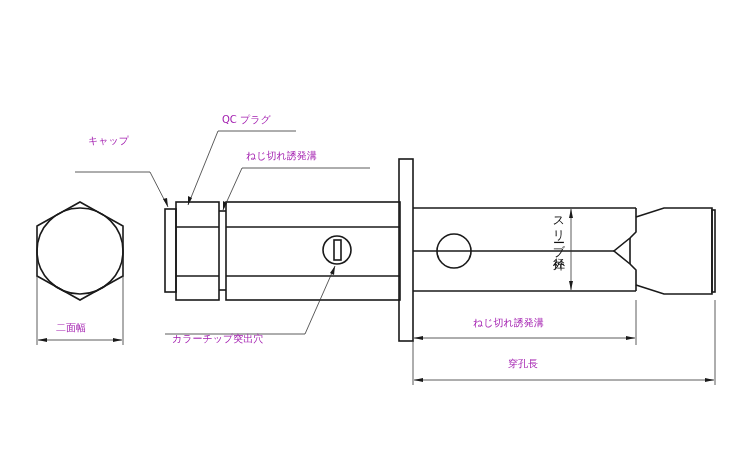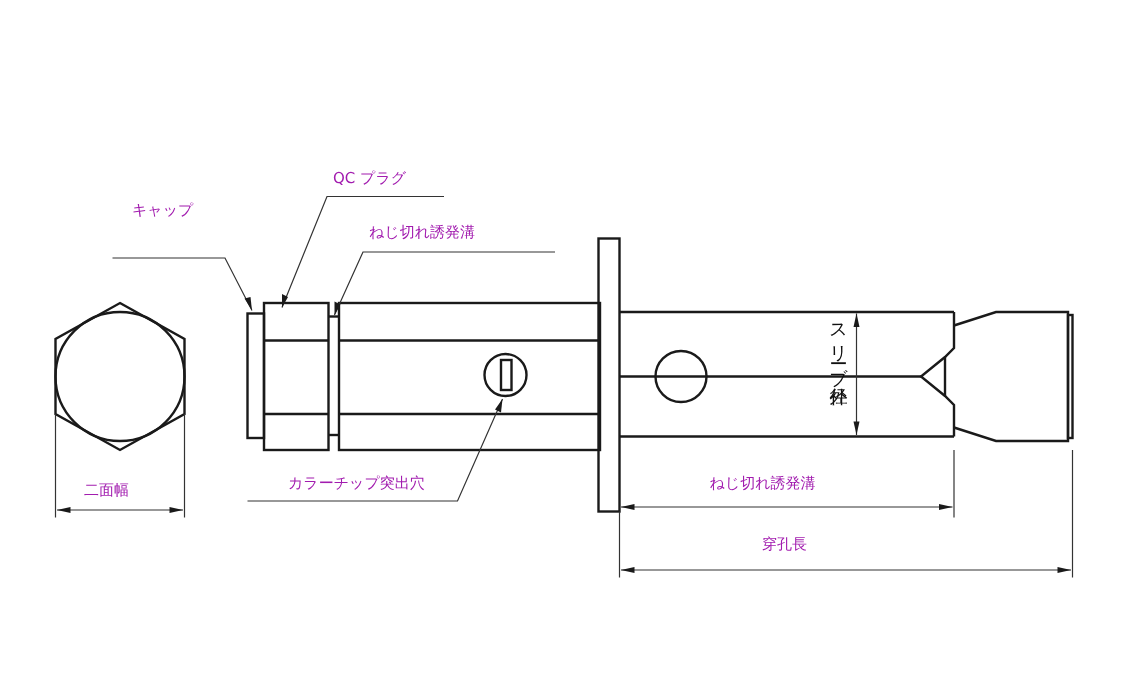--- a/index.html
+++ b/index.html
@@ -90,17 +90,17 @@
     <polyline class="thin" points="370,168 242,168 223,210"></polyline>
     <polygon points="223,210 223,201 227,203" fill="#1a1a1a"></polygon>
     <polyline class="thin" points="165,334 305,334 335,266"></polyline>
     <polygon points="335,266 334,275 330,273" fill="#1a1a1a"></polygon>
   </g>
 </svg>
 
 <span class="lbl" style="left:222px; top:115px;">QC プラグ</span>
 <span class="lbl" style="left:88px; top:136px;">キャップ</span>
 <span class="lbl" style="left:246px; top:151px;">ねじ切れ誘発溝</span>
-<span class="lbl" style="left:172px; top:318px;margin-left:20px;">カラーチップ突出穴</span>
+<span class="lbl" style="left:172px; top:334px;">カラーチップ突出穴</span>
 <span class="lbl" style="left:56px; top:323px;">二面幅</span>
 <span class="vlbl" style="left:553px; top:208px;">スリーブ外径</span>
 <span class="lbl" style="left:473px; top:318px;">ねじ切れ誘発溝</span>
 <span class="lbl" style="left:508px; top:359px;">穿孔長</span>
 
 </body></html>

